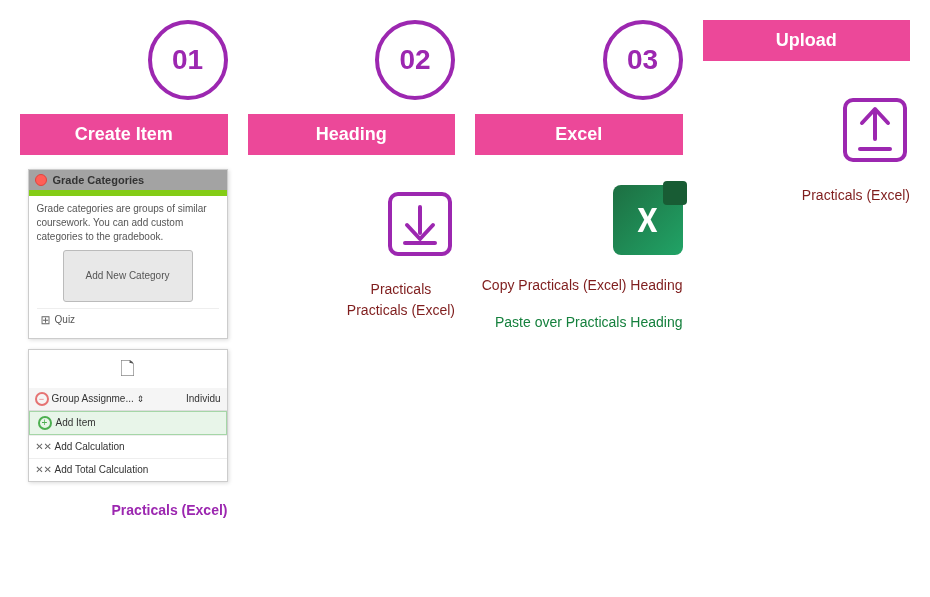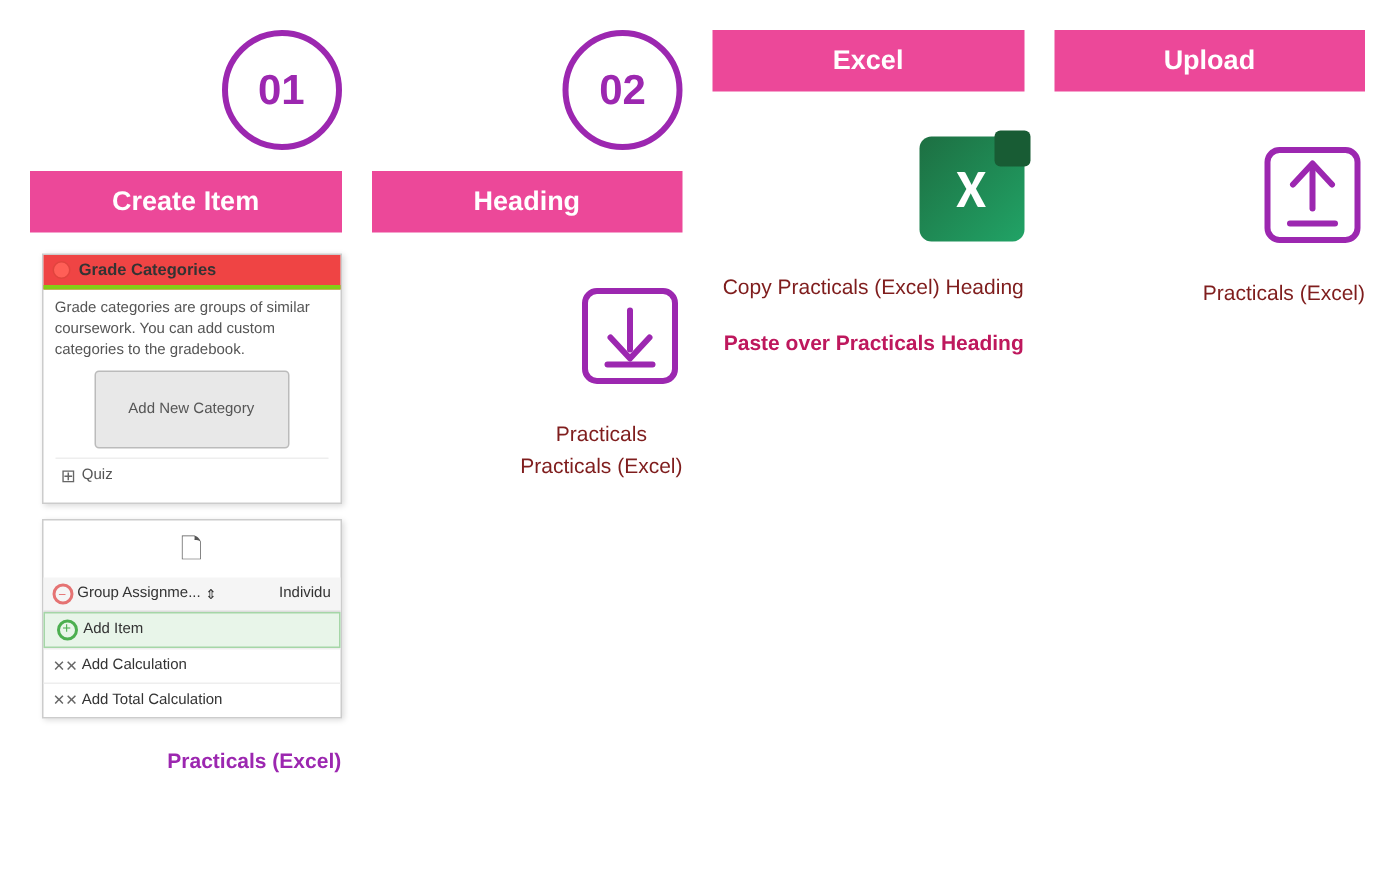--- a/index.html
+++ b/index.html
@@ -61,22 +61,22 @@
       width: 200px;
       border: 1px solid #ccc;
       background: #fff;
       margin-bottom: 10px;
       font-size: 11px;
       color: #333;
       box-shadow: 1px 1px 4px rgba(0,0,0,0.15);
     }
 
     .mockup-title-bar {
-      background: #ef4444;
-      border-bottom: 3px solid #84cc16;
+      background: #a3a3a3;
+      border-bottom: 6px solid #84cc16;
       padding: 4px 6px;
       display: flex;
       align-items: center;
       gap: 6px;
       font-weight: bold;
       font-size: 11px;
     }
     .close-btn {
       width: 12px;
       height: 12px;
@@ -255,22 +255,22 @@
     .desc-text {
       color: #7f1d1d;
       font-weight: normal;
       font-size: 14px;
       text-align: center;
       line-height: 1.5;
       margin-top: 4px;
     }
 
     .desc-text-spaced {
-      color: #be185d;
-      font-weight: bold;
+      color: #15803d;
+      font-weight: normal;
       font-size: 14px;
       text-align: center;
       line-height: 1.5;
       margin-top: 16px;
     }
 
     .col1-bottom-text {
       color: #9c27b0;
       font-weight: bold;
       font-size: 14px;
@@ -348,20 +348,23 @@
         <line x1="20" y1="54" x2="50" y2="54" stroke="#9c27b0" stroke-width="4" stroke-linecap="round"></line>
       </svg>
     </div>
 
     <div class="desc-text">
       <span>Practicals<br>Practicals (Excel)</span>
     </div>
   </div>
 
   <div class="column">
+    <div class="step-circle">
+      <span>03</span>
+    </div>
     <div class="step-header">Excel</div>
 
     <div class="excel-icon-wrap">
       <div class="excel-icon">
         <span class="excel-x">X</span>
       </div>
     </div>
 
     <div class="desc-text">
       <span>Copy Practicals (Excel) Heading</span>

